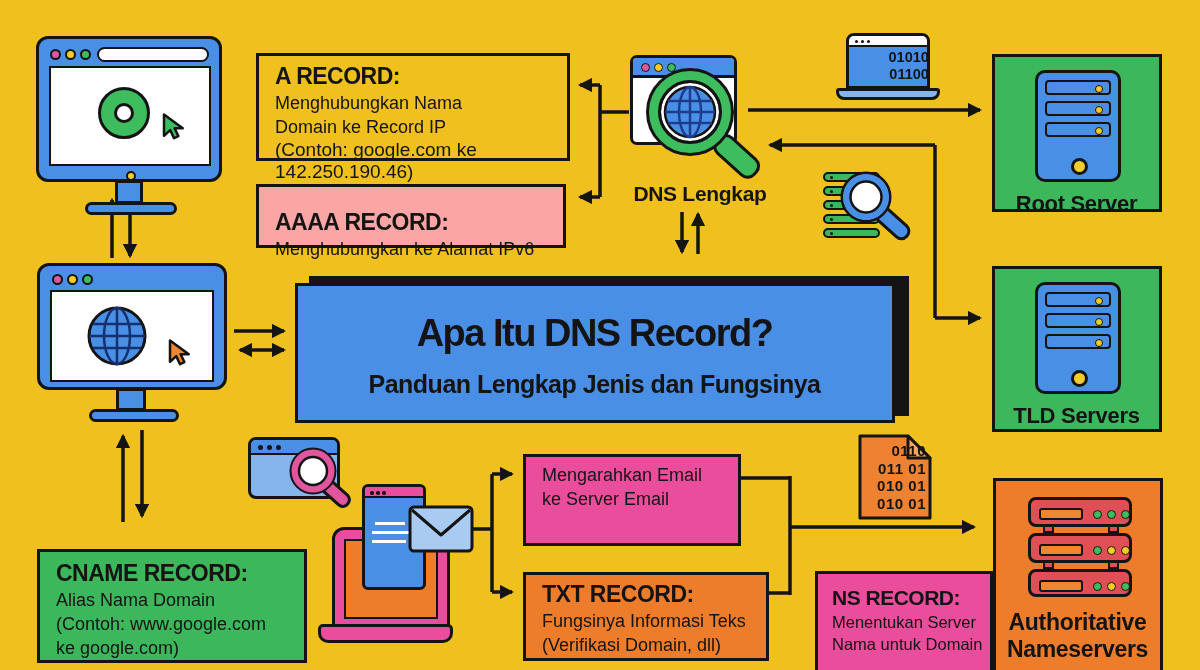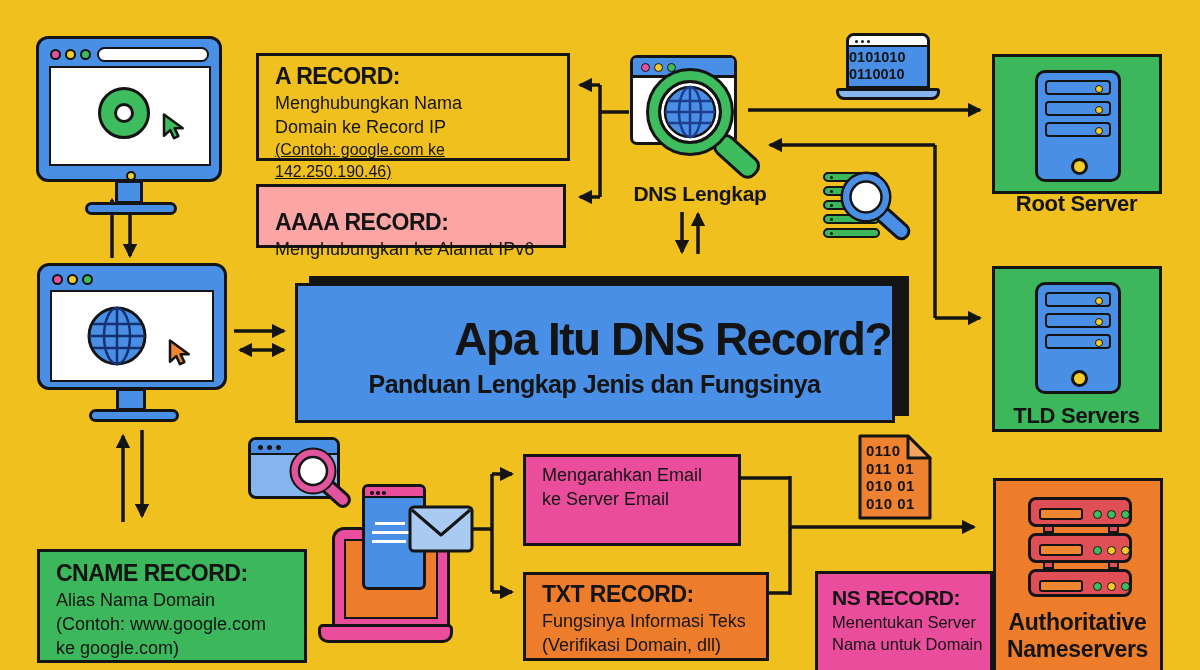--- a/index.html
+++ b/index.html
@@ -6,44 +6,44 @@
   body{font-family:"Liberation Sans","DejaVu Sans",sans-serif;background:#F0C01E;}
   #canvas{position:relative;width:1200px;height:670px;background:#F0C01E;overflow:hidden;}
   .abs{position:absolute;box-sizing:border-box;}
   svg{display:block;}
   
   .bx{border:3.5px solid #141414;box-sizing:border-box;margin-top:21px;}
   
   .rec{color:#141414;padding:8px 10px 0 16px;}
   .rec-title{font-weight:bold;font-size:23px;line-height:29px;letter-spacing:-0.5px;}
   .rec-line{font-size:18px;line-height:24px;}
-  .rec-small{font-size:16px;line-height:22px;text-decoration:underline;}
+  .rec-small{font-size:19px;line-height:22px;}
   
   .frame{background:#4A8FE6;border:3.5px solid #141414;border-radius:12px;}
   .mdot{width:11px;height:11px;border-radius:50%;border:2px solid #141414;box-sizing:border-box;display:inline-block;}
   .screen{background:#FFFFFF;border:2.5px solid #141414;}
   .stand{background:#4A8FE6;border:3px solid #141414;}
   
   .tower{background:#4A8FE6;border:3px solid #141414;border-radius:10px;}
   .slot{background:#4A8FE6;border:2.5px solid #141414;border-radius:4px;}
   .slot-dot{position:absolute;right:6px;top:3px;width:8px;height:8px;border-radius:50%;background:#F2CC2B;border:1.5px solid #141414;box-sizing:border-box;}
   .power{background:#F2CC2B;border:3px solid #141414;border-radius:50%;}
   .node-label{font-weight:bold;font-size:22px;color:#141414;text-align:center;letter-spacing:-0.3px;}
   
   .rack-unit{background:#E04F55;border:3px solid #141414;border-radius:8px;}
   .rack-slot{position:absolute;left:8px;top:8px;width:44px;height:12px;background:#F0862F;border:2.5px solid #141414;border-radius:3px;box-sizing:border-box;}
   .rdot{position:absolute;top:10px;width:9px;height:9px;border-radius:50%;border:1.5px solid #141414;box-sizing:border-box;}
   .c-green{background:#3DBD5D;} .c-yellow{background:#F2CC2B;}
   .connector{background:#E04F55;border:2.5px solid #141414;}
   
   .slat{background:#3DB75C;border:2.5px solid #141414;border-radius:5px;}
   .slat i{position:absolute;left:5px;top:2px;width:3px;height:3px;background:#141414;border-radius:50%;}
-  .title-main{font-weight:bold;font-size:46px;letter-spacing:-1.5px;color:#141414;text-align:right;}
+  .title-main{font-weight:bold;font-size:38px;letter-spacing:-1.5px;color:#141414;text-align:center;}
   .title-sub{font-weight:bold;font-size:25px;letter-spacing:-0.5px;color:#141414;text-align:center;}
-  .bin{font-weight:bold;color:#141414;}
+  .bin{font-weight:bold;color:#141414;text-align:right;}
 </style>
 </head>
 <body>
 
 <div id="canvas">
 
   <svg class="abs" style="left:0;top:0;" width="1200" height="670" viewBox="0 0 1200 670">
     <defs>
       <marker id="ah" viewBox="0 0 10 10" refX="8.5" refY="5" markerWidth="4.2" markerHeight="4.2" orient="auto-start-reverse">
         <path d="M0,0 L10,5 L0,10 z" fill="#141414"></path>
@@ -146,21 +146,21 @@
       <span class="abs" style="left:12px;top:4px;width:3px;height:3px;background:#141414;border-radius:50%;"></span>
       <span class="abs" style="left:18px;top:4px;width:3px;height:3px;background:#141414;border-radius:50%;"></span>
     </div>
     <div class="abs bin" style="left:0;top:13px;width:96px;font-size:14.5px;line-height:17px;">
       <div>0101010</div>
       <div>0110010</div>
     </div>
   </div>
   <div class="abs" style="left:836px;top:88px;width:104px;height:12px;background:#85B5EC;border:3px solid #141414;border-radius:3px 3px 8px 8px;"></div>
 
-  <div class="abs bx" style="left:992px;top:33px;width:170px;height:140px;background:#3DB75C;">
+  <div class="abs bx" style="left:992px;top:33px;width:170px;height:158px;background:#3DB75C;">
     <div class="abs tower" style="left:40px;top:13px;width:86px;height:112px;">
       <div class="abs slot" style="left:7px;top:7px;width:66px;height:15px;">
           <span class="slot-dot"></span>
         </div>
       <div class="abs slot" style="left:7px;top:28px;width:66px;height:15px;">
           <span class="slot-dot"></span>
         </div>
       <div class="abs slot" style="left:7px;top:49px;width:66px;height:15px;">
           <span class="slot-dot"></span>
         </div>

